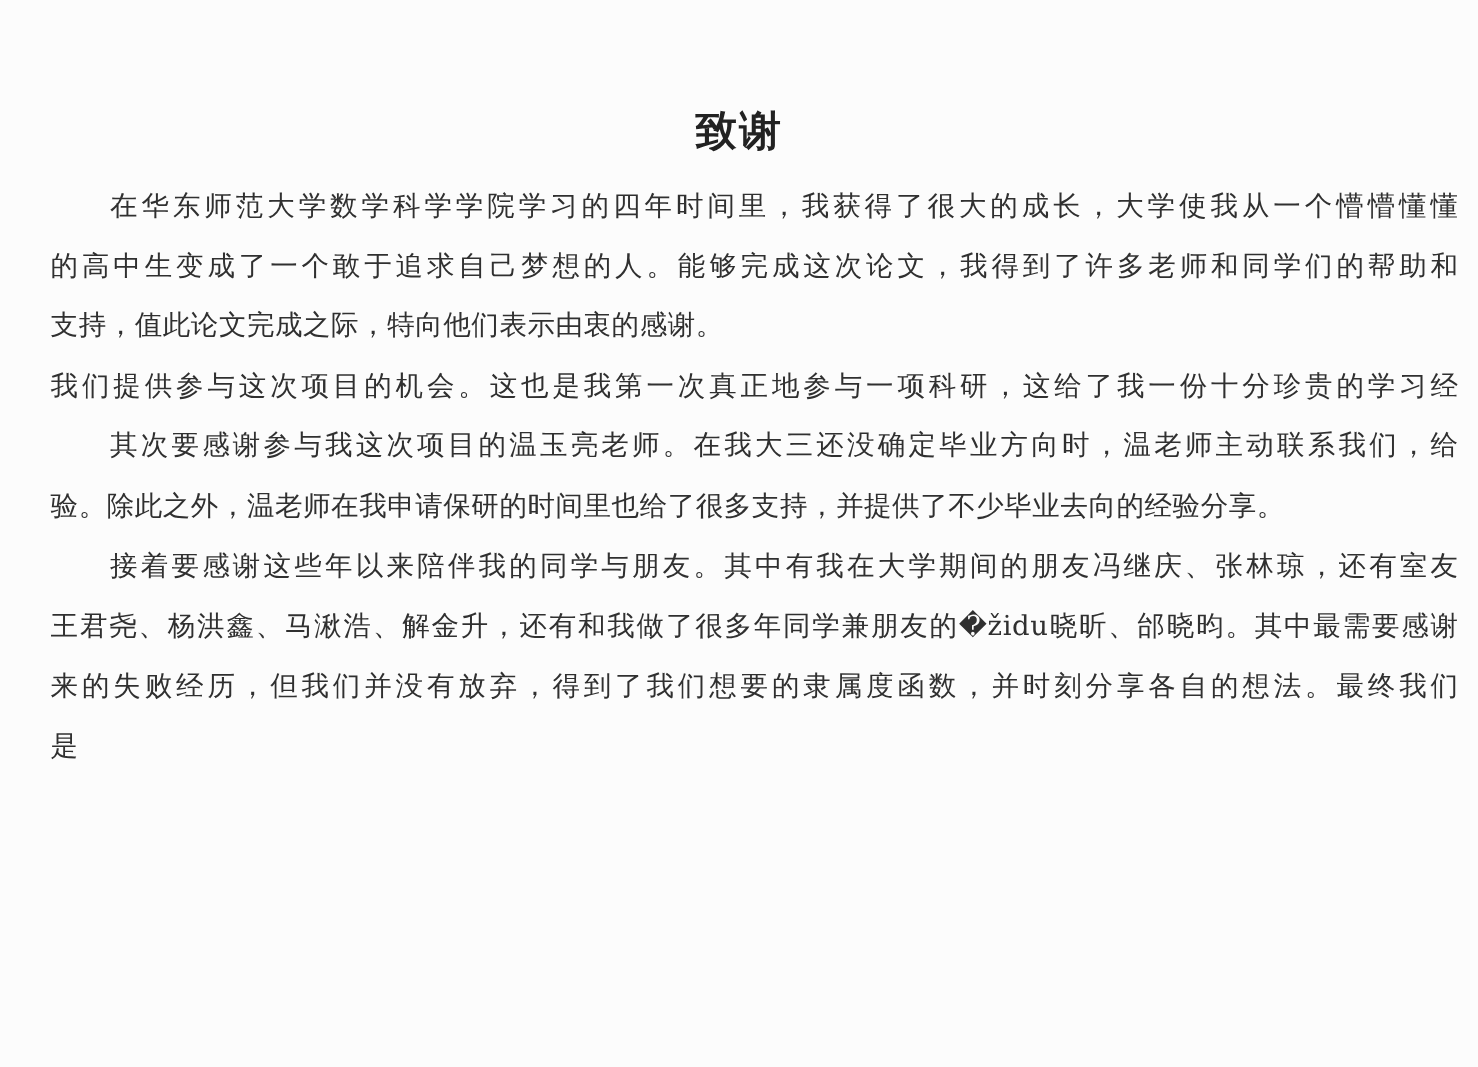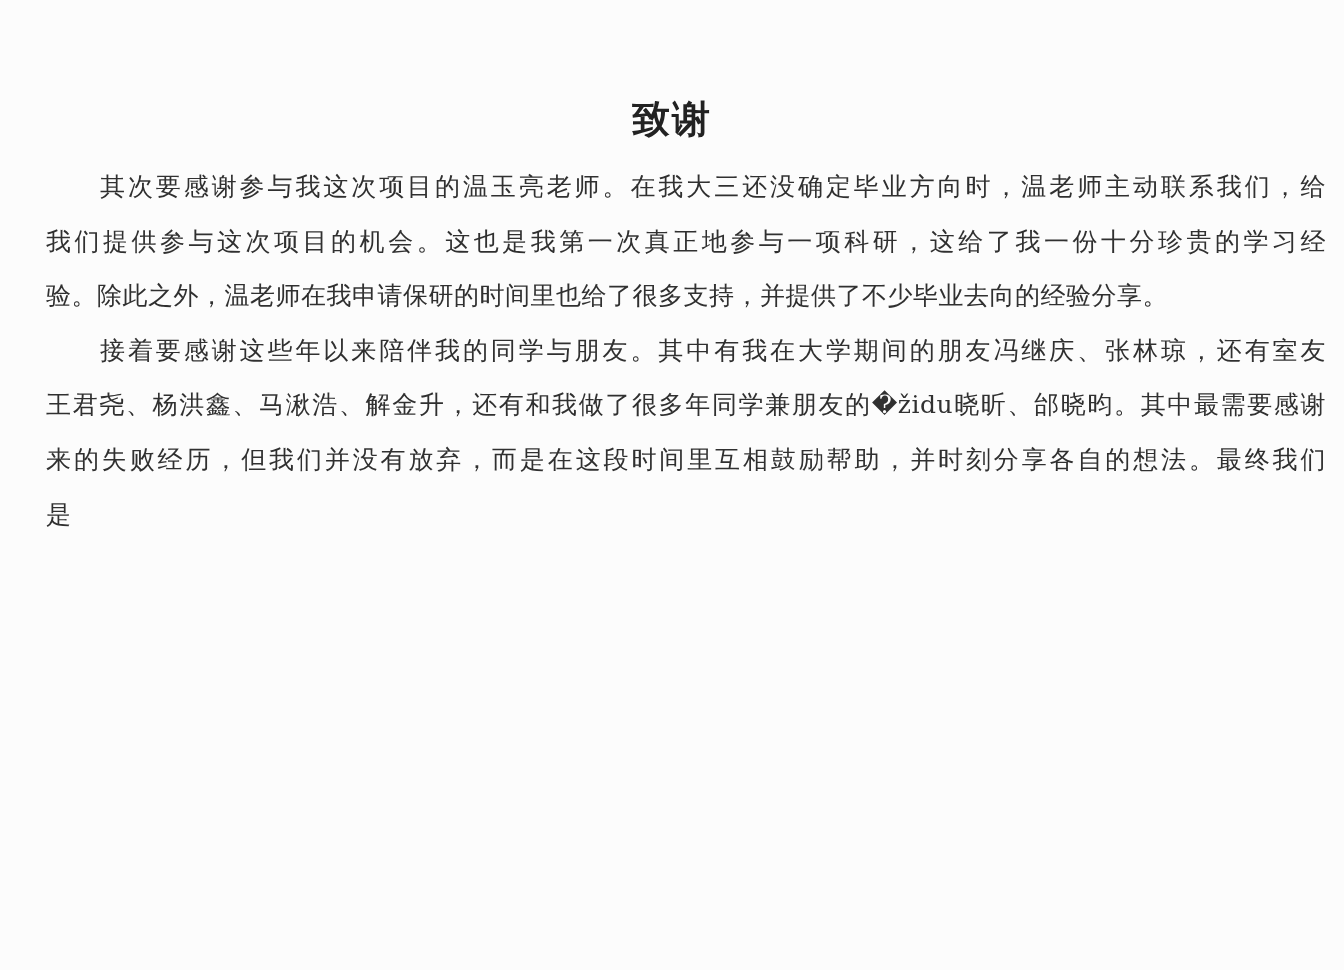--- a/index.html
+++ b/index.html
@@ -55,28 +55,33 @@
     .line.last { text-align-last: left; }
   </style>
 </head>
 <body>
 
 <div class="page">
   <div class="title">致谢</div>
 
   <div class="body-text">
 
+    <div>
+      <div class="line indent">在华东师范大学数学科学学院学习的四年时间里，我获得了很大的成长，大学使我从一个懵懵懂懂</div>
+      <div class="line">的高中生变成了一个敢于追求自己梦想的人。能够完成这次论文，我得到了许多老师和同学们的帮助和</div>
+      <div class="line last">支持，值此论文完成之际，特向他们表示由衷的感谢。</div>
+    </div>
 
 
     <div>
+      <div class="line">我们提供参与这次项目的机会。这也是我第一次真正地参与一项科研，这给了我一份十分珍贵的学习经</div>
       <div class="line indent">其次要感谢参与我这次项目的温玉亮老师。在我大三还没确定毕业方向时，温老师主动联系我们，给</div>
-      <div class="line">我们提供参与这次项目的机会。这也是我第一次真正地参与一项科研，这给了我一份十分珍贵的学习经</div>
       <div class="line last">验。除此之外，温老师在我申请保研的时间里也给了很多支持，并提供了不少毕业去向的经验分享。</div>
     </div>
 
     <div>
       <div class="line indent">接着要感谢这些年以来陪伴我的同学与朋友。其中有我在大学期间的朋友冯继庆、张林琼，还有室友</div>
       <div class="line">王君尧、杨洪鑫、马湫浩、解金升，还有和我做了很多年同学兼朋友的�židu晓昕、邰晓昀。其中最需要感谢</div>
-      <div class="line">来的失败经历，但我们并没有放弃，而是在这段时间里互相鼓励帮助，并时刻分享各自的想法。最终我们</div>
+      <div class="line">来的失败经历，但我们并没有放弃，得到了我们想要的隶属度函数，并时刻分享各自的想法。最终我们</div>
       <div class="line last">是</div>
     </div>
   </div>
 </div>
 
 </body></html>

